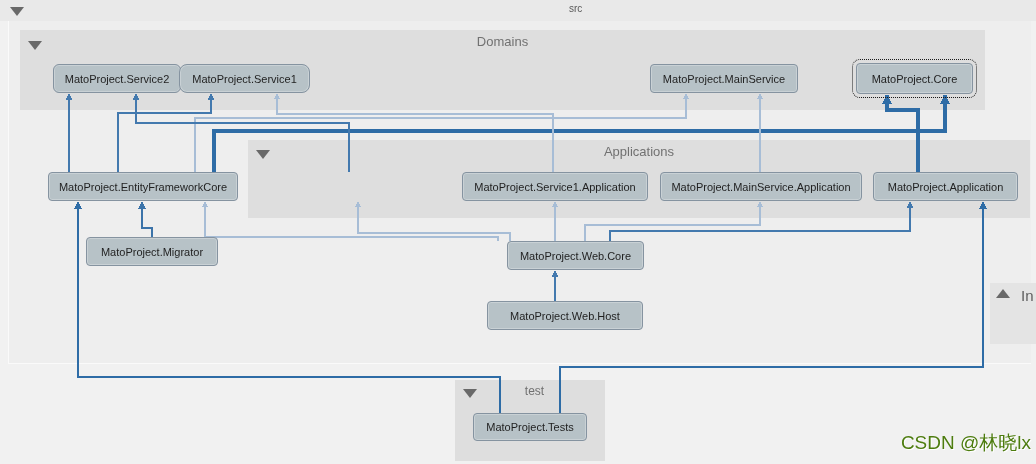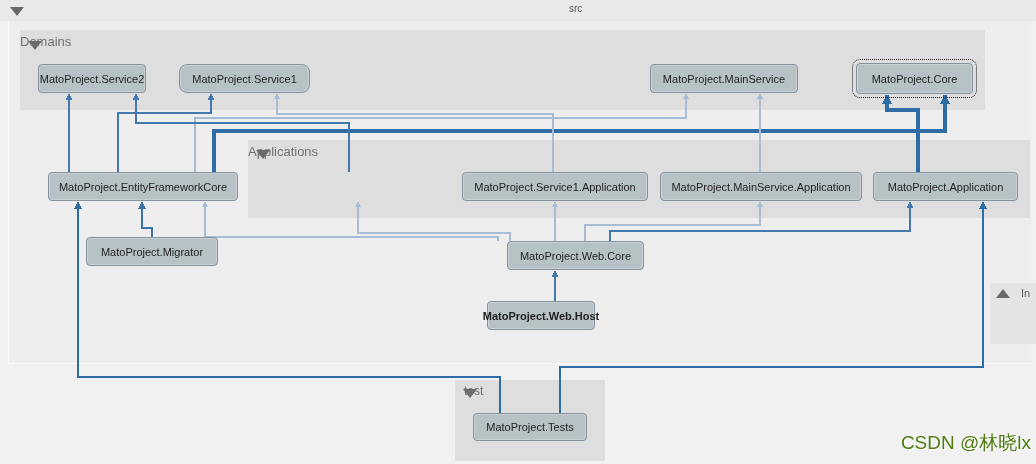--- a/index.html
+++ b/index.html
@@ -5,27 +5,27 @@
   html,body{margin:0;padding:0;}
   body{font-family:"Liberation Sans",sans-serif;}
   #stage{position:relative;width:1036px;height:464px;background:#f1f1f1;overflow:hidden;}
 
   
   .src-band{position:absolute;left:0;top:0;width:1036px;height:21px;background:#e9e9e9;}
   .src-label{position:absolute;left:569px;top:3px;font-size:10px;color:#5a5a5a;}
   .src-body{position:absolute;left:8px;top:21px;width:1022px;height:342px;background:#eeeeee;
             border-left:1px solid #fafafa;border-bottom:1px solid #fafafa;}
   .group{position:absolute;background:#dedede;}
-  .group .glabel{position:absolute;left:0;right:0;top:4px;text-align:left;font-size:13px;color:#717171;}
+  .group .glabel{position:absolute;left:0;right:0;top:4px;text-align:center;font-size:13px;color:#717171;}
   .g-domains{left:20px;top:30px;width:965px;height:80px;}
   .g-apps{left:248px;top:140px;width:782px;height:78px;}
   .g-test{left:455px;top:380px;width:150px;height:81px;}
   .g-test .glabel{font-size:12px;margin-left:9px;}
   .in-panel{position:absolute;left:990px;top:283px;width:46px;height:61px;background:#e4e4e4;}
-  .in-panel .glabel{position:absolute;left:31px;top:4px;font-size:11px;color:#5f5f5f;white-space:nowrap;}
+  .in-panel .glabel{position:absolute;left:31px;top:4px;font-size:15px;color:#5f5f5f;white-space:nowrap;}
 
   
   .tri-down{position:absolute;width:0;height:0;border-left:7px solid transparent;
             border-right:7px solid transparent;border-top:9px solid #696969;}
   .tri-up{position:absolute;width:0;height:0;border-left:7px solid transparent;
           border-right:7px solid transparent;border-bottom:9px solid #696969;}
 
   
   #edges{position:absolute;left:0;top:0;width:1036px;height:464px;z-index:2;shape-rendering:crispEdges;}
   #nodes{position:absolute;left:0;top:0;width:1036px;height:464px;z-index:3;}
@@ -101,28 +101,28 @@
       <path d="M910,201 L906.5,207.95 L913.5,207.95 Z" fill="#4379ae"></path>
       <polyline points="555,301 555,271" fill="none" stroke="#4379ae" stroke-width="1.6"></polyline>
       <path d="M555,270 L551.5,276.95 L558.5,276.95 Z" fill="#4379ae"></path>
       <polyline points="500,413 500,377 78,377 78,202" fill="none" stroke="#2e6ca6" stroke-width="2.4"></polyline>
       <path d="M78,201 L74,208.8 L82,208.8 Z" fill="#2e6ca6"></path>
       <polyline points="560,413 560,367 983,367 983,202" fill="none" stroke="#2e6ca6" stroke-width="2.4"></polyline>
       <path d="M983,201 L979,208.8 L987,208.8 Z" fill="#2e6ca6"></path>
     </svg>
 
   <div id="nodes">
-      <div class="node" style="left: 38px; top: 64px; width: 108px; height: 29px;">MatoProject.Service2</div>
+      <div class="node" style="left: 53px; top: 64px; width: 128px; height: 29px; border-radius: 6px;">MatoProject.Service2</div>
       <div class="node" style="left: 179px; top: 64px; width: 131px; height: 29px; border-radius: 8px;">MatoProject.Service1</div>
       <div class="node" style="left: 650px; top: 64px; width: 148px; height: 29px;">MatoProject.MainService</div>
       <div class="node selected" style="left: 856px; top: 63px; width: 117px; height: 31px;">MatoProject.Core</div>
       <div class="node" style="left: 48px; top: 172px; width: 190px; height: 29px;">MatoProject.EntityFrameworkCore</div>
       <div class="node" style="left: 462px; top: 172px; width: 186px; height: 29px;">MatoProject.Service1.Application</div>
       <div class="node" style="left: 660px; top: 172px; width: 202px; height: 29px;">MatoProject.MainService.Application</div>
       <div class="node" style="left: 873px; top: 172px; width: 145px; height: 29px; text-align: right;">MatoProject.Application</div>
       <div class="node" style="left: 86px; top: 237px; width: 132px; height: 29px;">MatoProject.Migrator</div>
       <div class="node" style="left: 487px; top: 241px; width: 137px; height: 29px; margin-left: 20px;">MatoProject.Web.Core</div>
-      <div class="node" style="left: 487px; top: 301px; width: 108px; height: 29px; font-weight: bold;">MatoProject.Web.Host</div>
+      <div class="node" style="left: 487px; top: 301px; width: 156px; height: 29px;">MatoProject.Web.Host</div>
       <div class="node" style="left: 473px; top: 413px; width: 114px; height: 28px;">MatoProject.Tests</div>
     </div>
 
   <div class="watermark">CSDN @林晓lx</div>
 </div>
 
 </body></html>

